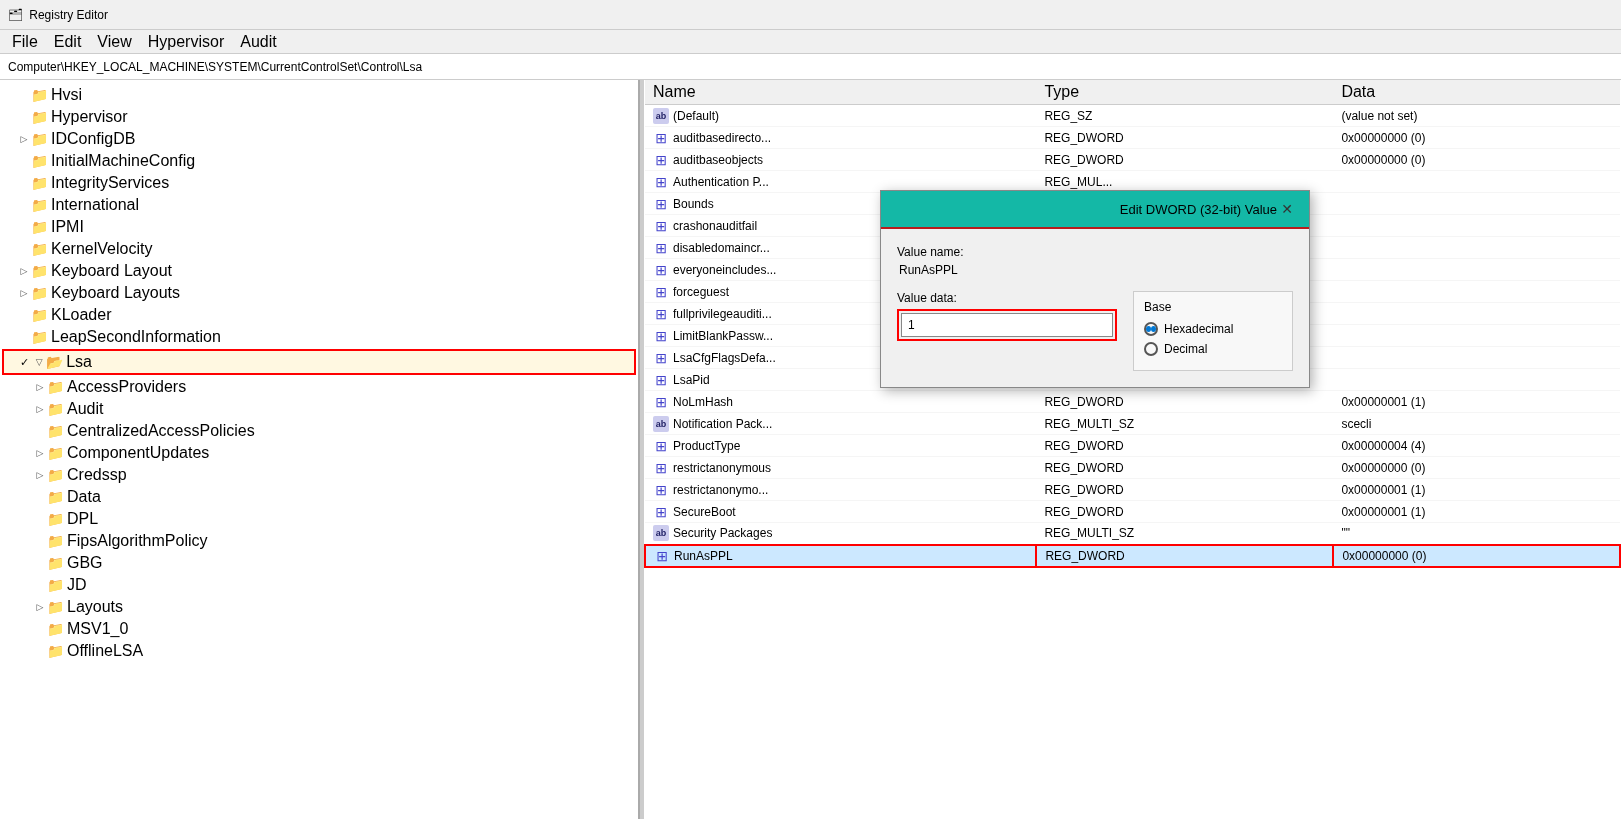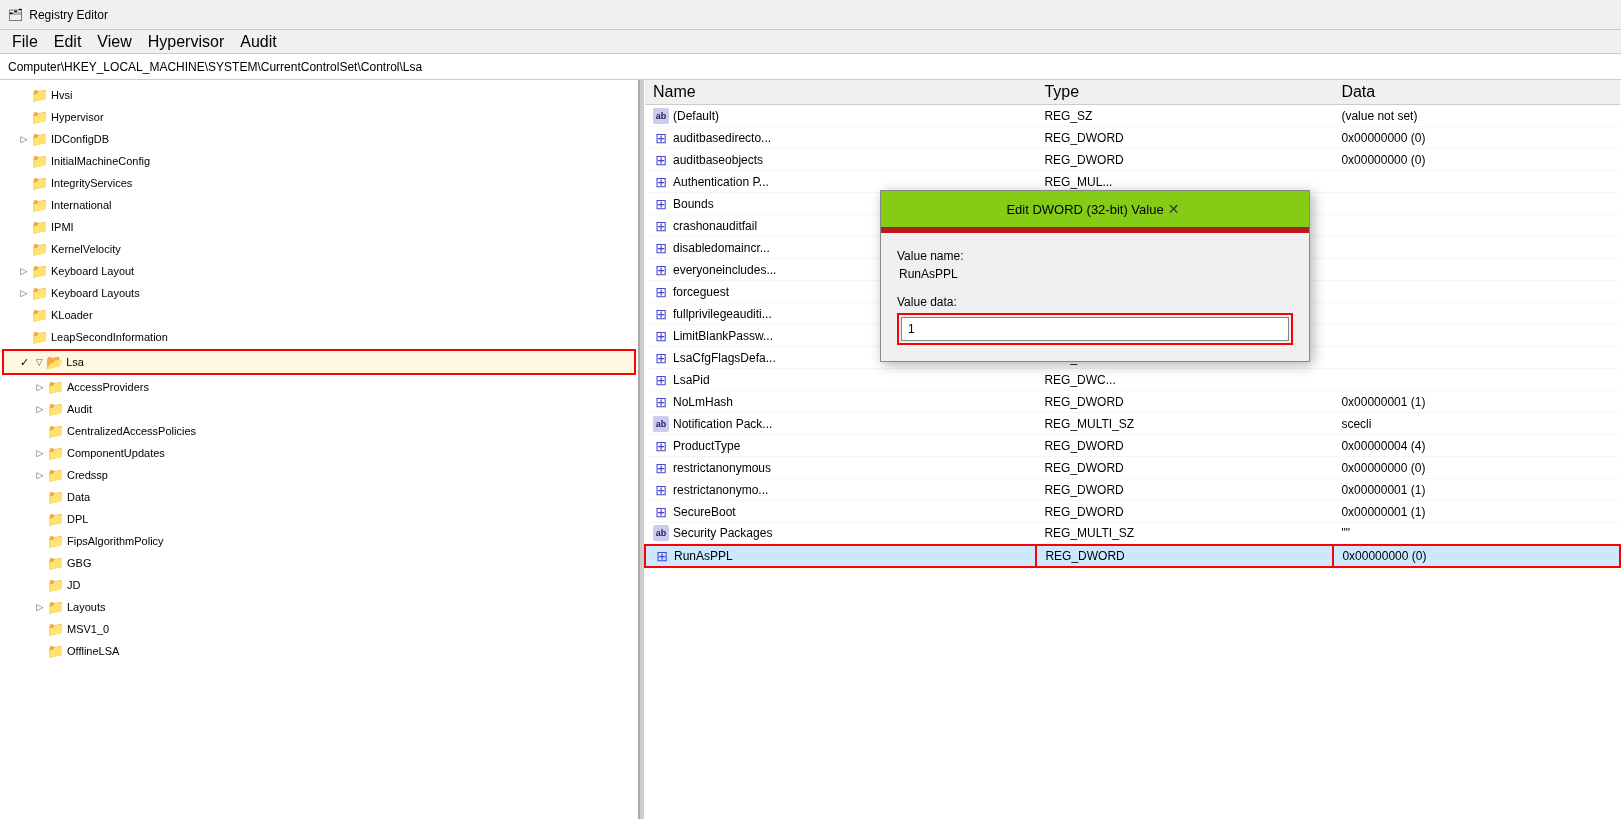--- a/index.html
+++ b/index.html
@@ -86,21 +86,21 @@
       width: 16px;
       height: 16px;
       margin-right: 3px;
       flex-shrink: 0;
       display: inline-flex;
       align-items: center;
       justify-content: center;
       font-size: 14px;
     }
 
-    .node-label { font-size: 11px; }
+    .node-label { font-size: 16px; }
 
     
     .splitter {
       width: 4px;
       background: #ccc;
       cursor: col-resize;
     }
 
     
     .registry-panel {
@@ -158,26 +158,26 @@
       top: 190px;
       left: 880px;
       width: 430px;
       background: #f0f0f0;
       border: 1px solid #888;
       box-shadow: 3px 3px 12px rgba(0,0,0,0.3);
       pointer-events: all;
     }
 
     .dialog-title-bar {
-      background: #84cc16;
-      display: flex;
-      justify-content: center;
+      background: #14b8a6;
+      display: flex;
+      justify-content: flex-end;
       align-items: center;
       padding: 8px 12px;
-      border-bottom: 6px solid #b91c1c;
+      border-bottom: 2px solid #b91c1c;
     }
     .dialog-title-text { font-size: 13px; font-weight: normal; }
     .dialog-close-btn {
       width: 20px;
       height: 20px;
       display: flex;
       align-items: center;
       justify-content: center;
       cursor: pointer;
       font-size: 14px;
@@ -583,17 +583,32 @@
       <div class="dialog-field-label">Value name:</div>
       <div class="dialog-field-value">RunAsPPL</div>
 
       <div class="dialog-row">
         <div class="dialog-left">
           <div class="dialog-field-label">Value data:</div>
           <div class="value-data-box">
             <input class="value-data-input" type="text" value="1" style="">
           </div>
         </div>
+        <div class="dialog-right">
+          <div class="base-group">
+            <div class="base-label">Base</div>
+            <div class="radio-option">
+              <div class="radio-circle selected">
+                <div style="width:6px;height:6px;border-radius:50%;background:#0078d4;"></div>
+              </div>
+              <span>Hexadecimal</span>
+            </div>
+            <div class="radio-option">
+              <div class="radio-circle"></div>
+              <span>Decimal</span>
+            </div>
+          </div>
+        </div>
       </div>
 
     </div>
   </div>
 </div>
 
 </body></html>

